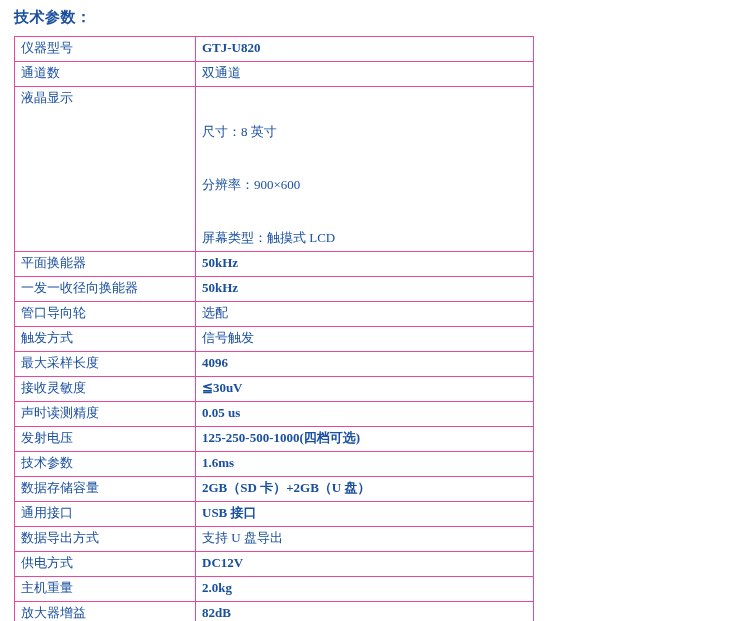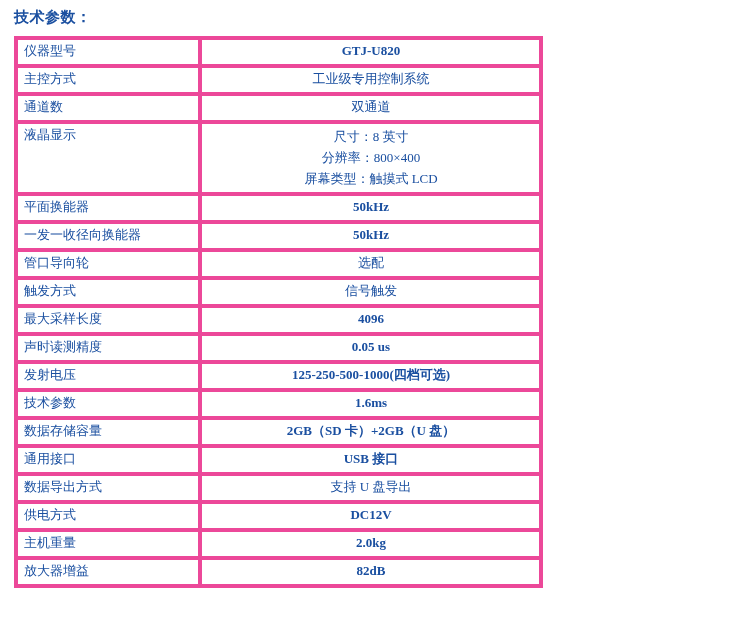--- a/index.html
+++ b/index.html
@@ -34,73 +34,69 @@
   }
   table.spec-table {
     position: absolute;
     left: 14px;
     top: 36px;
     width: 497px;
     border-collapse: collapse;
     table-layout: fixed;
   }
   table.spec-table td {
-    border: 4px solid #ec4899;
+    border: 1px solid #ec4899;
     font-size: 13px;
     color: #1a4fa0;
     padding: 2px 5px 3px 6px;
     vertical-align: top;
     line-height: 17px;
     height: 19px;
   }
   td.label-cell {
     width: 169px;
     font-family: "Liberation Serif", "DejaVu Serif", serif;
     font-weight: normal;
   }
   td.value-cell {
     width: 326px;
     font-family: "Liberation Serif", "DejaVu Serif", serif;
     font-weight: bold;
-    text-align: center;
   }
   td.value-cell.plain {
     font-weight: normal;
   }
   .multiline div {
     line-height: 21px;
     white-space: nowrap;
+    margin-top: 32px;
   }
 </style>
 </head>
 <body>
 
 <div class="page">
 
   <div class="doc-title">技术参数：</div>
 
   <table class="spec-table">
     <tbody>
         <tr>
           <td class="label-cell">仪器型号</td>
           <td class="value-cell">GTJ-U820</td>
         </tr>
         <tr>
-          <td class="label-cell">主控方式</td>
-          <td class="value-cell plain">工业级专用控制系统</td>
-        </tr>
-        <tr>
           <td class="label-cell">通道数</td>
           <td class="value-cell plain">双通道</td>
         </tr>
         <tr>
           <td class="label-cell">液晶显示</td>
           <td class="value-cell plain multiline">
             <div>尺寸：8 英寸</div>
-            <div>分辨率：800×400</div>
+            <div>分辨率：900×600</div>
             <div>屏幕类型：触摸式 LCD</div>
           </td>
         </tr>
         <tr>
           <td class="label-cell">平面换能器</td>
           <td class="value-cell">50kHz</td>
         </tr>
         <tr>
           <td class="label-cell">一发一收径向换能器</td>
           <td class="value-cell">50kHz</td>
@@ -109,20 +105,24 @@
           <td class="label-cell">管口导向轮</td>
           <td class="value-cell plain">选配</td>
         </tr>
         <tr>
           <td class="label-cell">触发方式</td>
           <td class="value-cell plain">信号触发</td>
         </tr>
         <tr>
           <td class="label-cell">最大采样长度</td>
           <td class="value-cell">4096</td>
+        </tr>
+        <tr>
+          <td class="label-cell">接收灵敏度</td>
+          <td class="value-cell">≦30uV</td>
         </tr>
         <tr>
           <td class="label-cell">声时读测精度</td>
           <td class="value-cell">0.05 us</td>
         </tr>
         <tr>
           <td class="label-cell">发射电压</td>
           <td class="value-cell">125-250-500-1000(四档可选)</td>
         </tr>
         <tr>

